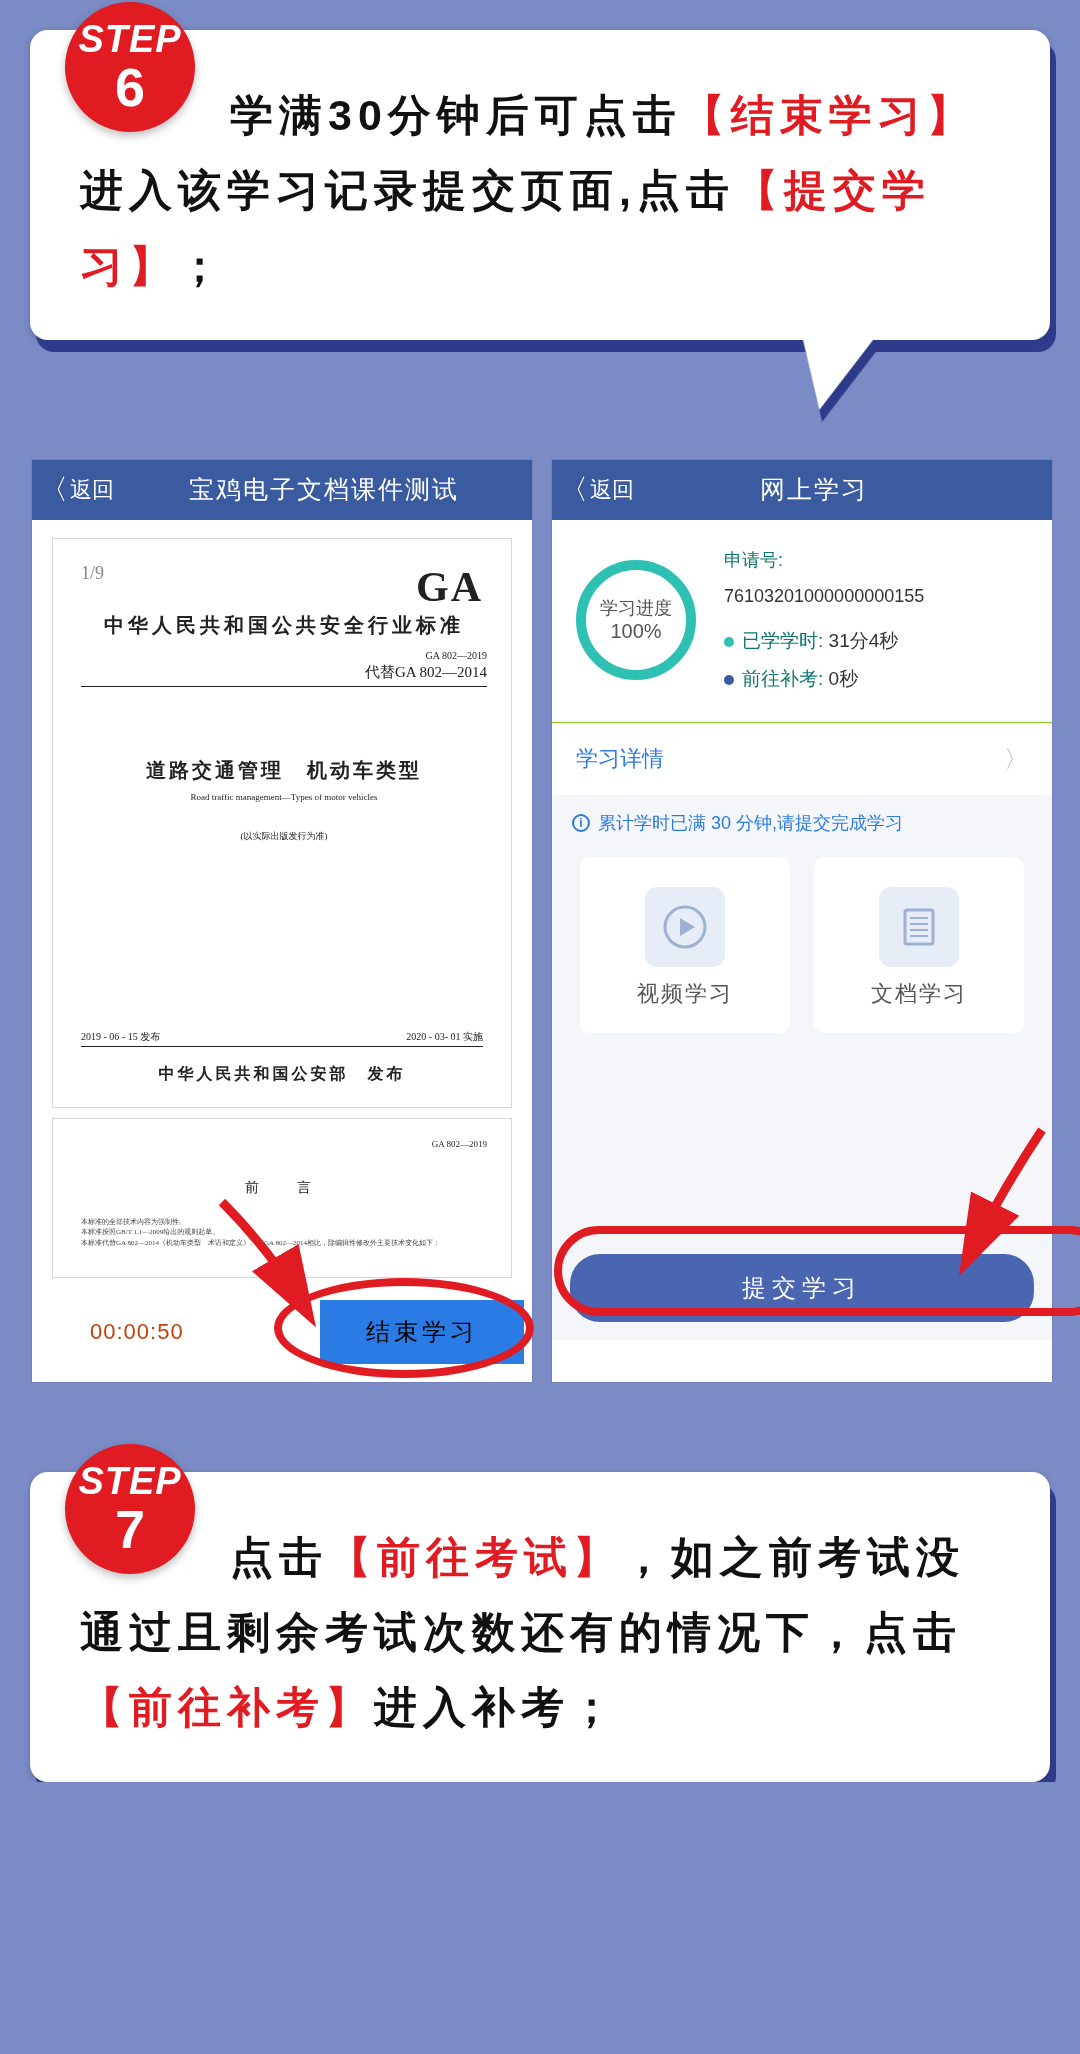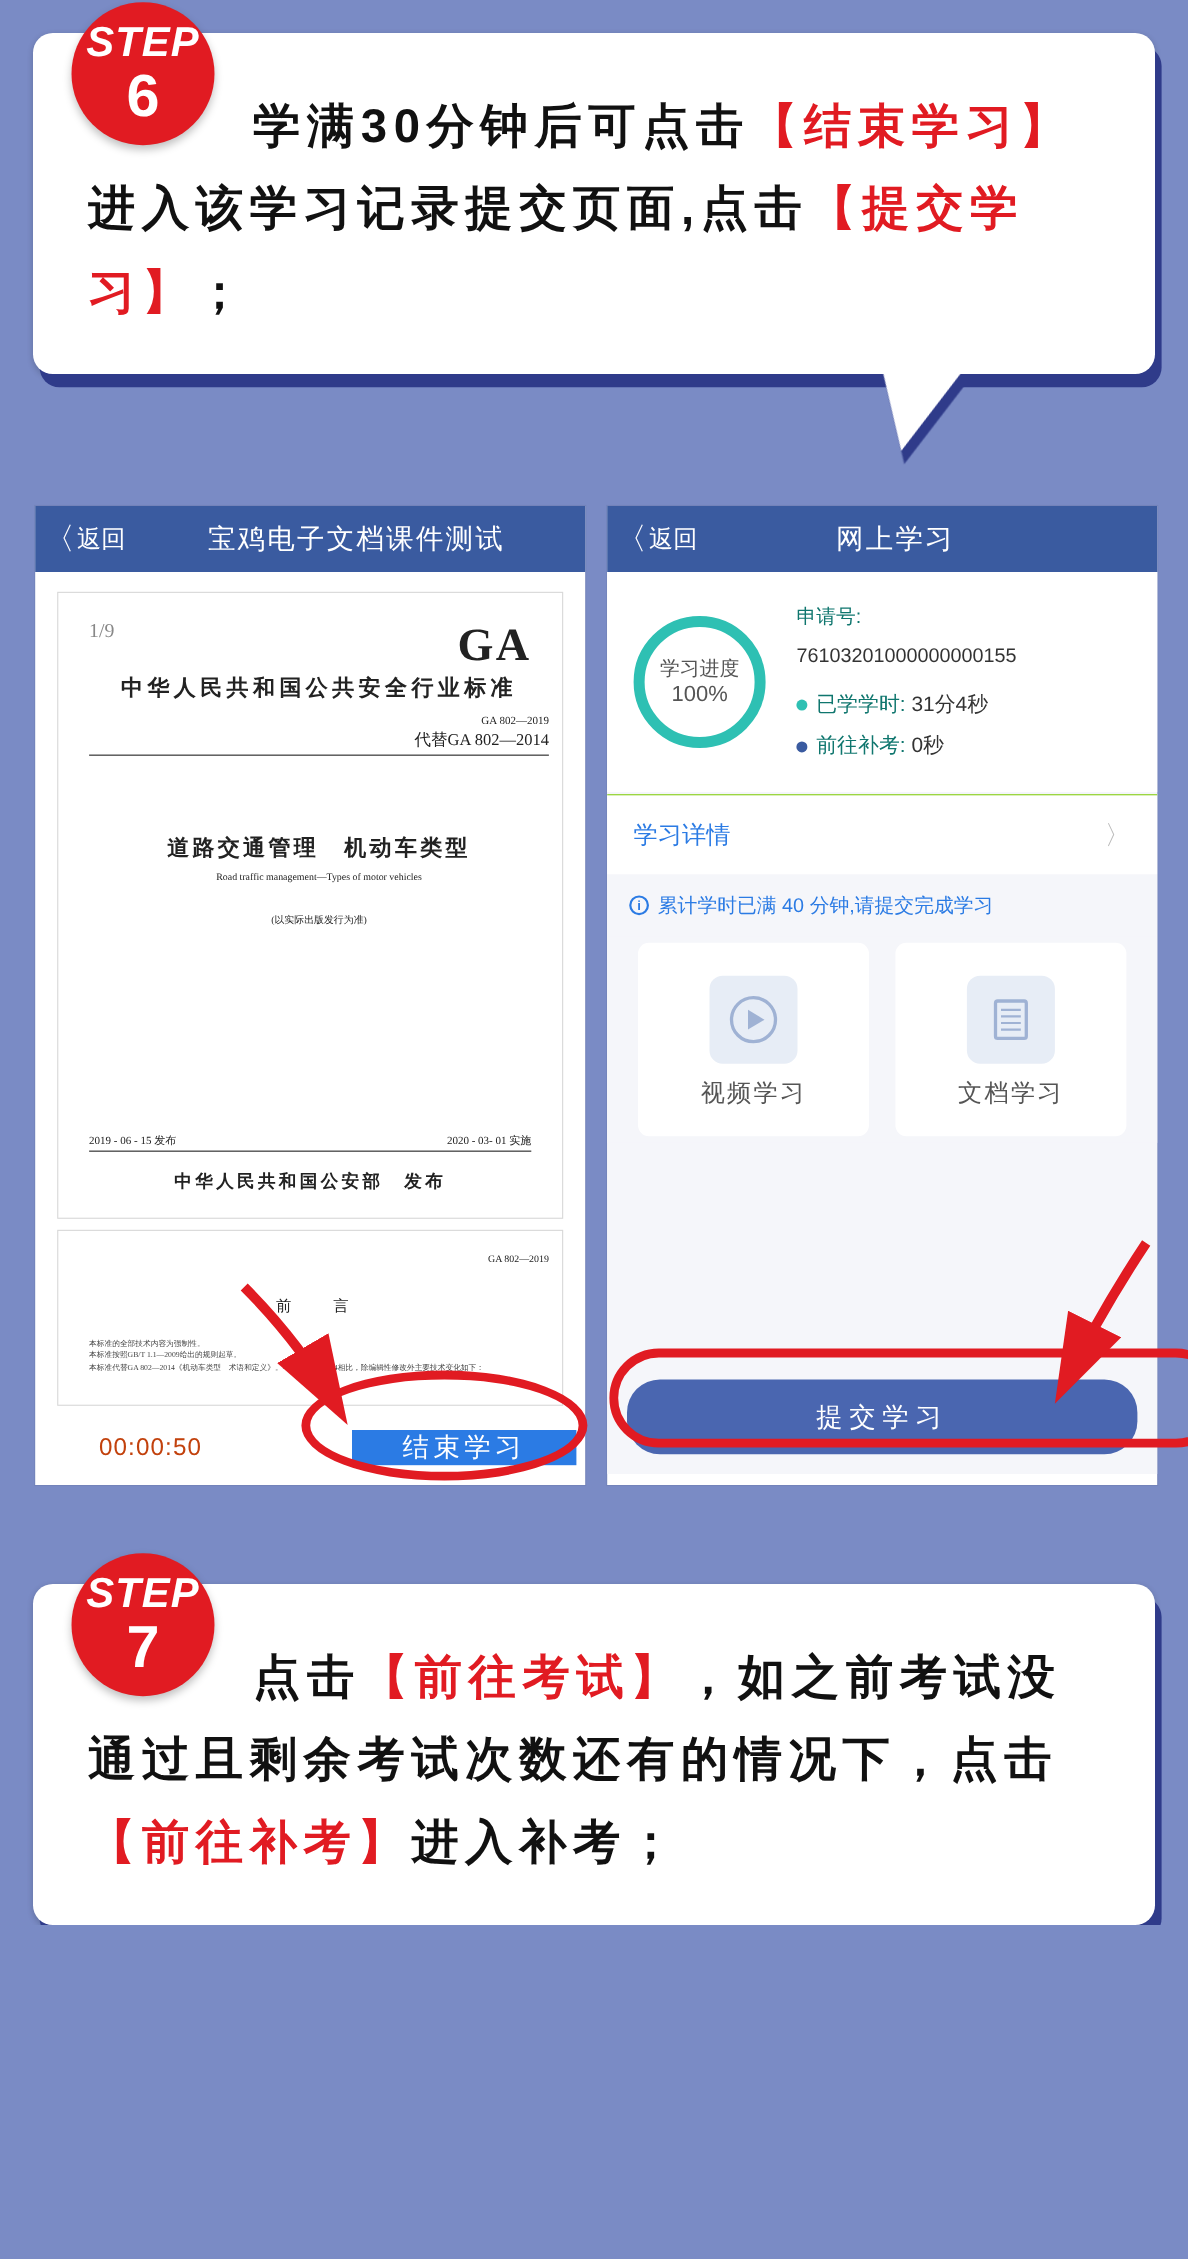--- a/index.html
+++ b/index.html
@@ -94,21 +94,21 @@
   }
   .back .chev { font-size: 28px; margin-right: 2px; }
   .hdr-title { flex: 1; text-align: center; margin-left: -70px; letter-spacing: 2px; font-size: 25px; }
   .hdr-title.left { margin-left: -10px; }
 
   
   .doc-wrap { padding: 18px 20px 0 20px; }
   .doc-page {
     border: 1px solid #d8d8d8;
     background: #fff;
-    padding: 24px 12px 18px 28px;
+    padding: 24px 24px 18px 28px;
     font-family: "Songti SC", SimSun, serif;
     color: #222;
     position: relative;
     margin-bottom: 10px;
     height: 570px;
   }
   .doc-page .pnum { color: #888; font-size: 18px; }
   .doc-page .ga { position: absolute; top: 24px; right: 28px; font-size: 42px; font-weight: 700; letter-spacing: 2px; margin-left: 44px; }
   .doc-page .std-title { text-align: center; font-size: 20px; margin-top: 28px; letter-spacing: 4px; font-weight: 600; }
   .doc-page .std-code { text-align: right; font-size: 10px; margin-top: 10px; line-height: 1.4; }
@@ -127,24 +127,24 @@
   .doc-footer {
     display: flex;
     align-items: center;
     justify-content: space-between;
     padding: 12px 8px 18px 8px;
     position: relative;
   }
   .timer { color: #c2410c; font-size: 22px; letter-spacing: 1px; margin-left: 50px; }
   .btn-primary {
     background: #2b7be4;
-    color: #ffffff;
+    color: #000000;
     border: none;
     font-size: 24px;
-    padding: 0 46px;
+    padding: 16px 46px;
     letter-spacing: 4px;
     cursor: pointer;
     text-align: right;
   }
   .red-circle {
     position: absolute;
     border: 8px solid #e11b22;
     border-radius: 50%;
     pointer-events: none;
   }
@@ -319,21 +319,21 @@
             </div>
           </div>
         </div>
         <div class="detail-row">
           <span>学习详情</span>
           <span class="chev2">〉</span>
         </div>
 
         <div class="info-note">
           <span class="i">i</span>
-          <span>累计学时已满 40 分钟,请提交完成学习</span>
+          <span>累计学时已满 30 分钟,请提交完成学习</span>
         </div>
 
         <div class="study-cards">
           <div class="study-card">
             <div class="ico">
               <svg width="46" height="46" viewBox="0 0 46 46">
                   <circle cx="23" cy="23" r="20" fill="none" stroke="#9fb2d4" stroke-width="3"></circle>
                   <path d="M18 14 L18 32 L33 23 Z" fill="#9fb2d4"></path>
                 </svg>
             </div>

